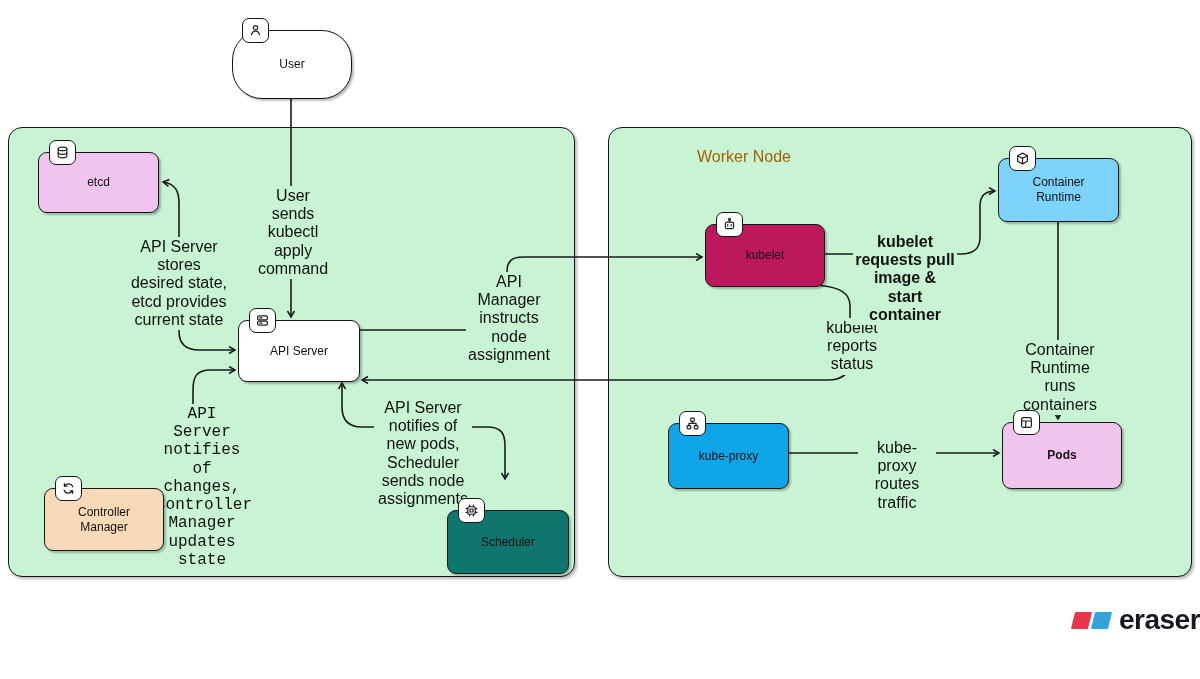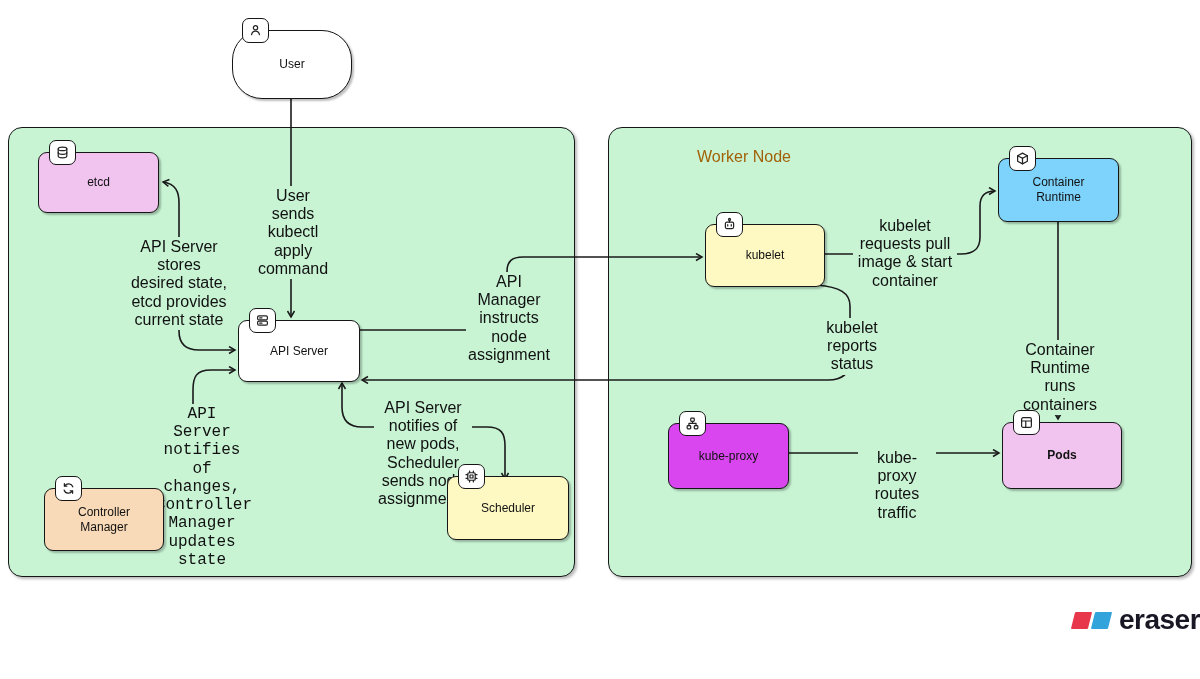--- a/index.html
+++ b/index.html
@@ -56,23 +56,23 @@
       <path d="M787 453 L999 453" marker-end="url(#ah)"></path>
     </g>
   </svg>
 
   <div class="elabel" style="left:251px;top:186px;width:80px;">User sends kubectl apply command</div>
   <div class="elabel" style="left:127px;top:237px;width:100px;">API Server stores desired state, etcd provides current state</div>
   <div class="elabel" style="left:154px;top:404px;width:92px;font-family:Liberation Mono, monospace;">API Server notifies of changes, Controller Manager updates state</div>
   <div class="elabel" style="left:374px;top:398px;width:94px;">API Server notifies of new pods, Scheduler sends node assignments</div>
   <div class="elabel" style="left:466px;top:272px;width:82px;">API Manager instructs node assignment</div>
   <div class="elabel" style="left:808px;top:318px;width:84px;">kubelet reports status</div>
-  <div class="elabel" style="left:853px;top:216px;width:100px;">kubelet requests pull image &amp; start container</div>
+  <div class="elabel" style="left:853px;top:232px;width:100px;font-weight:bold;">kubelet requests pull image &amp; start container</div>
   <div class="elabel" style="left:1018px;top:300px;width:80px;margin-top:40px;">Container Runtime runs containers</div>
-  <div class="elabel" style="left:858px;top:448px;width:74px;">kube-proxy routes traffic</div>
+  <div class="elabel" style="left:858px;top:438px;width:74px;">kube-proxy routes traffic</div>
 
   <div class="node pill" style="left:232px;top:30px;width:118px;height:67px;background:#ffffff;">
     <div class="badge" style="left:9px;">
       <svg width="15" height="15" viewBox="0 0 16 16">
         <circle cx="8" cy="5" r="2.3"></circle>
           <path d="M3.8 12.5c.5-2.6 2.1-3.9 4.2-3.9s3.7 1.3 4.2 3.9"></path>
       </svg>
     </div>
     <span>User</span>
   </div>
@@ -104,32 +104,32 @@
       <svg width="15" height="15" viewBox="0 0 16 16">
         <path d="M12.6 6.2a4.8 4.8 0 0 0-8.6-1"></path>
           <path d="M3.6 2.9v2.6h2.6"></path>
         <path d="M3.4 9.8a4.8 4.8 0 0 0 8.6 1"></path>
           <path d="M12.4 13.1v-2.6H9.8"></path>
       </svg>
     </div>
     <span style="padding:0 14px;">Controller Manager</span>
   </div>
 
-  <div class="node" style="left:447px;top:476px;width:120px;height:62px;background:#fef9c3;">
+  <div class="node" style="left:447px;top:510px;width:120px;height:62px;background:#0f766e;">
     <div class="badge">
       <svg width="15" height="15" viewBox="0 0 16 16">
         <rect x="4" y="4" width="8" height="8" rx="1.4"></rect>
         <rect x="6.4" y="6.4" width="3.2" height="3.2"></rect>
         <path d="M6 2.2v1.8M10 2.2v1.8M6 12v1.8M10 12v1.8M2.2 6h1.8M2.2 10h1.8M12 6h1.8M12 10h1.8"></path>
       </svg>
     </div>
     <span>Scheduler</span>
   </div>
 
-  <div class="node" style="left:705px;top:224px;width:118px;height:61px;background:#fef9c3;">
+  <div class="node" style="left:705px;top:224px;width:118px;height:61px;background:#be185d;">
     <div class="badge">
       <svg width="15" height="15" viewBox="0 0 16 16">
         <circle cx="8" cy="2.6" r="1.1"></circle>
           <path d="M8 3.7v1.8"></path>
         <rect x="3.6" y="5.5" width="8.8" height="6.8" rx="1.6"></rect>
         <path d="M6.1 8.2v1.3M9.9 8.2v1.3"></path>
       </svg>
     </div>
     <span>kubelet</span>
   </div>
@@ -138,21 +138,21 @@
     <div class="badge">
       <svg width="15" height="15" viewBox="0 0 16 16">
         <path d="M8 2.3 13.2 5v6L8 13.7 2.8 11V5Z"></path>
         <path d="M2.8 5 8 7.7 13.2 5"></path>
           <path d="M8 7.7v6"></path>
       </svg>
     </div>
     <span style="padding:0 16px;">Container Runtime</span>
   </div>
 
-  <div class="node" style="left:668px;top:423px;width:119px;height:64px;background:#d946ef;">
+  <div class="node" style="left:668px;top:423px;width:119px;height:64px;background:#0ea5e9;">
     <div class="badge">
       <svg width="15" height="15" viewBox="0 0 16 16">
         <rect x="6.1" y="2.3" width="3.8" height="3.4" rx="0.9"></rect>
         <rect x="2.3" y="10.3" width="3.8" height="3.4" rx="0.9"></rect>
         <rect x="9.9" y="10.3" width="3.8" height="3.4" rx="0.9"></rect>
         <path d="M8 5.7v2.2M4.2 10.3V7.9h7.6v2.4"></path>
       </svg>
     </div>
     <span>kube-proxy</span>
   </div>

